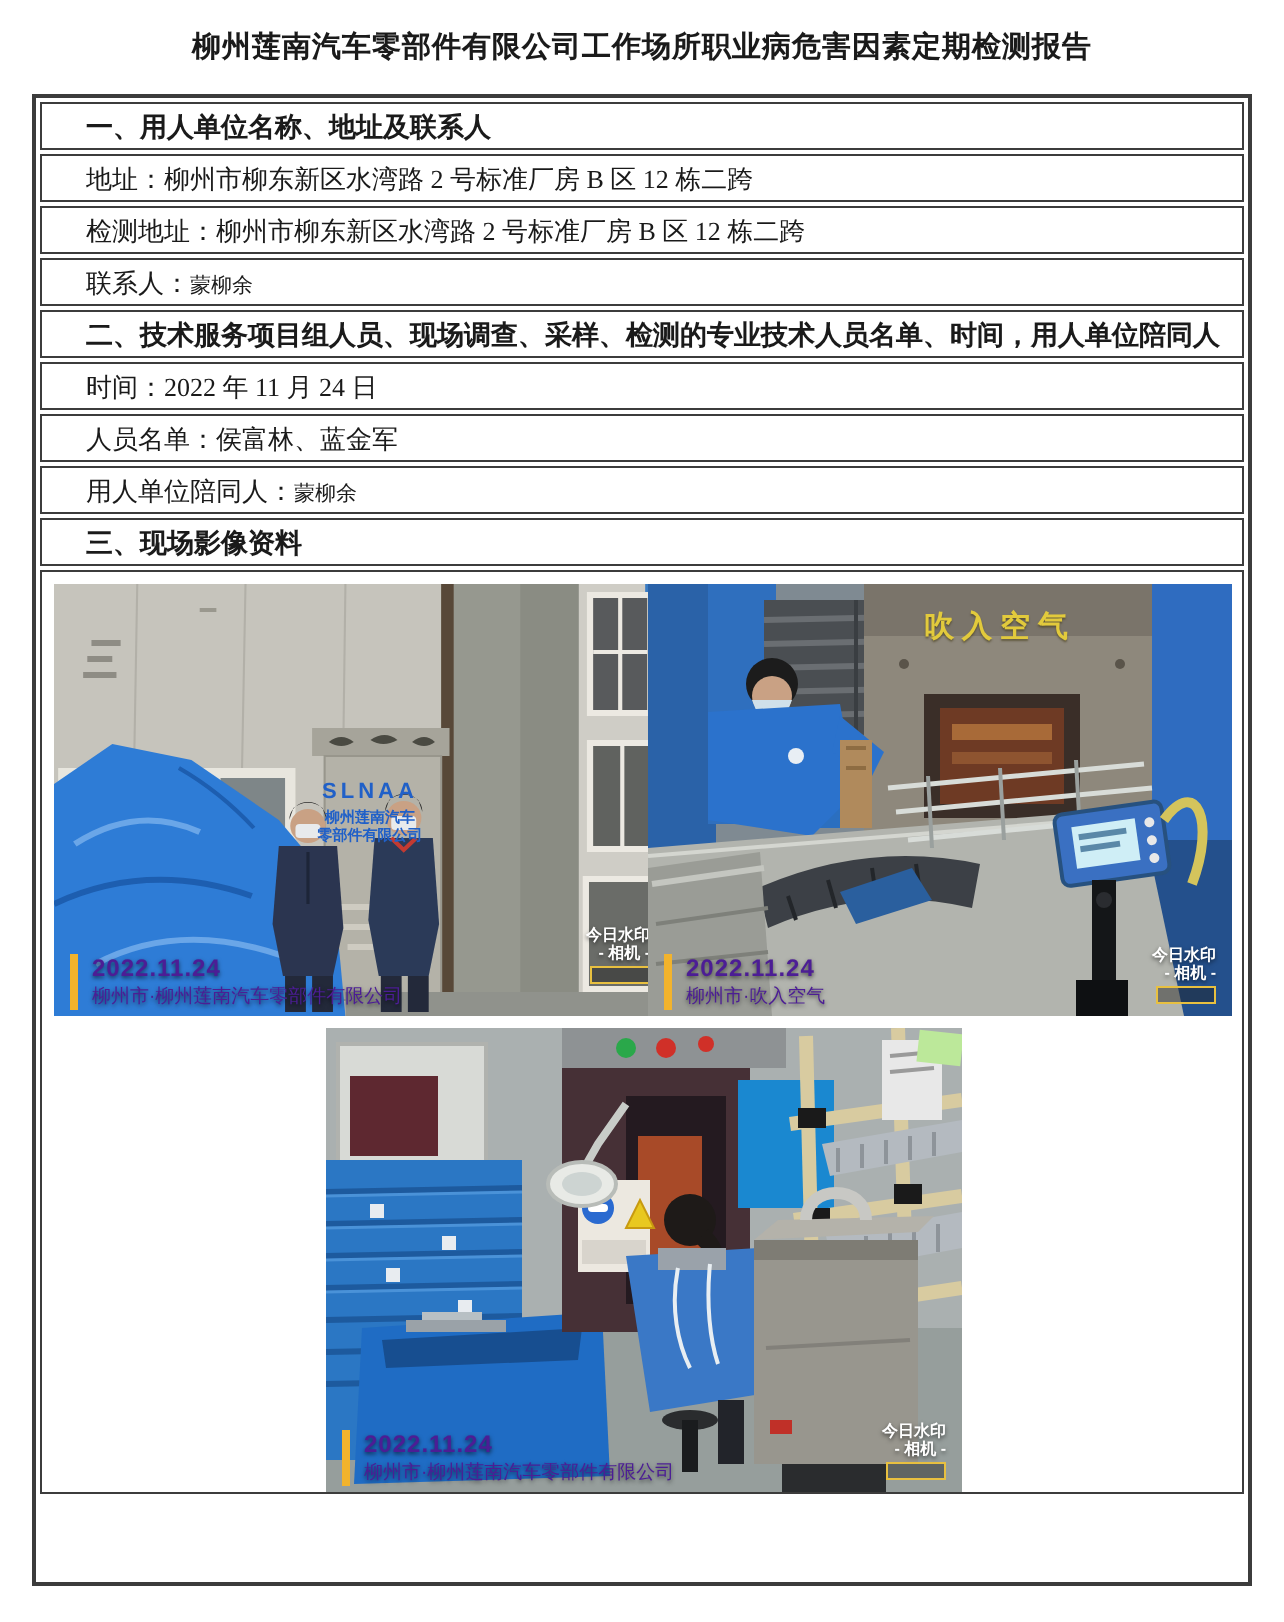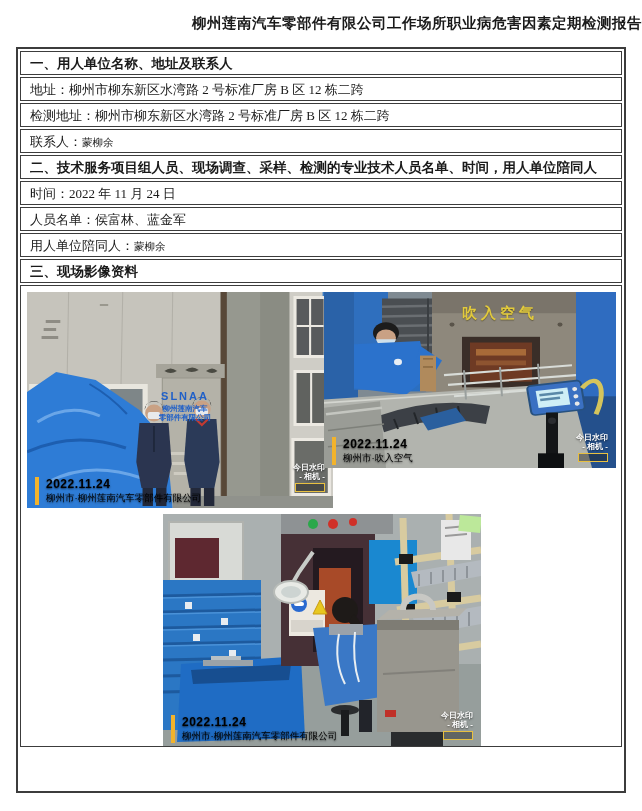--- a/index.html
+++ b/index.html
@@ -4,49 +4,49 @@
 <style>
   * { margin:0; padding:0; box-sizing:border-box; }
   html,body { background:#ffffff; }
   .doc {
     position:relative; width:642px; height:811px; background:#fff;
     font-family:"Liberation Serif","DejaVu Serif",serif; color:#1a1a1a; margin:0 auto;
     overflow:hidden;
   }
   .title {
     position:absolute; top:14px; left:0; width:100%;
-    text-align:right; font-family:"Liberation Sans","DejaVu Sans",sans-serif;
+    text-align:center; font-family:"Liberation Sans","DejaVu Sans",sans-serif;
     font-weight:bold; font-size:14.5px; letter-spacing:0.5px;
   }
   .table-outer {
     position:absolute; left:16px; top:47px; width:610px; height:746px;
     border:2px solid #3c3c3c; background:#fff; overflow:hidden;
   }
   .trow {
     height:24px; line-height:23px; margin:2px;
-    border:1px solid #3c3c3c; padding-left:9px;
+    border:1px solid #3c3c3c; padding-left:22px;
     font-size:13px; white-space:nowrap; overflow:hidden;
   }
   .trow.sec {
     font-family:"Liberation Sans","DejaVu Sans",sans-serif;
     font-weight:bold; font-size:13.5px;
   }
   .small-val { font-size:10.5px; }
   .photo-cell {
     position:relative; margin:2px; border:1px solid #3c3c3c;
     height:462px; overflow:hidden; background:#fff;
   }
   .photo { position:absolute; overflow:hidden; background:#9aa0a2; }
   .photo svg { display:block; }
   .photo1 { left:6px;   top:6px;   width:306px; height:216px; }
-  .photo2 { left:303px; top:6px;   width:292px; height:176px; }
+  .photo2 { left:303px; top:6px;   width:292px; height:216px; }
   .photo3 { left:142px; top:228px; width:318px; height:232px; }
 
   .wm {
-    position:absolute; left:8px; bottom:3px; color:#000000;
+    position:absolute; left:8px; bottom:3px; color:#4c1d95;
     border-left:4px solid #f2b32c; padding-left:7px;
     text-shadow:0 1px 2px rgba(0,0,0,.6);
     font-family:"Liberation Sans","DejaVu Sans",sans-serif;
   }
   .wm-date { font-size:12px; font-weight:bold; letter-spacing:0.5px; }
   .wm-loc  { font-size:9.5px; margin-top:1px; }
   .wm-app {
     position:absolute; right:8px; text-align:right; color:#fff;
     font-family:"Liberation Sans","DejaVu Sans",sans-serif;
     font-size:8px; line-height:9px; text-shadow:0 1px 2px rgba(0,0,0,.6);font-weight:bold;

